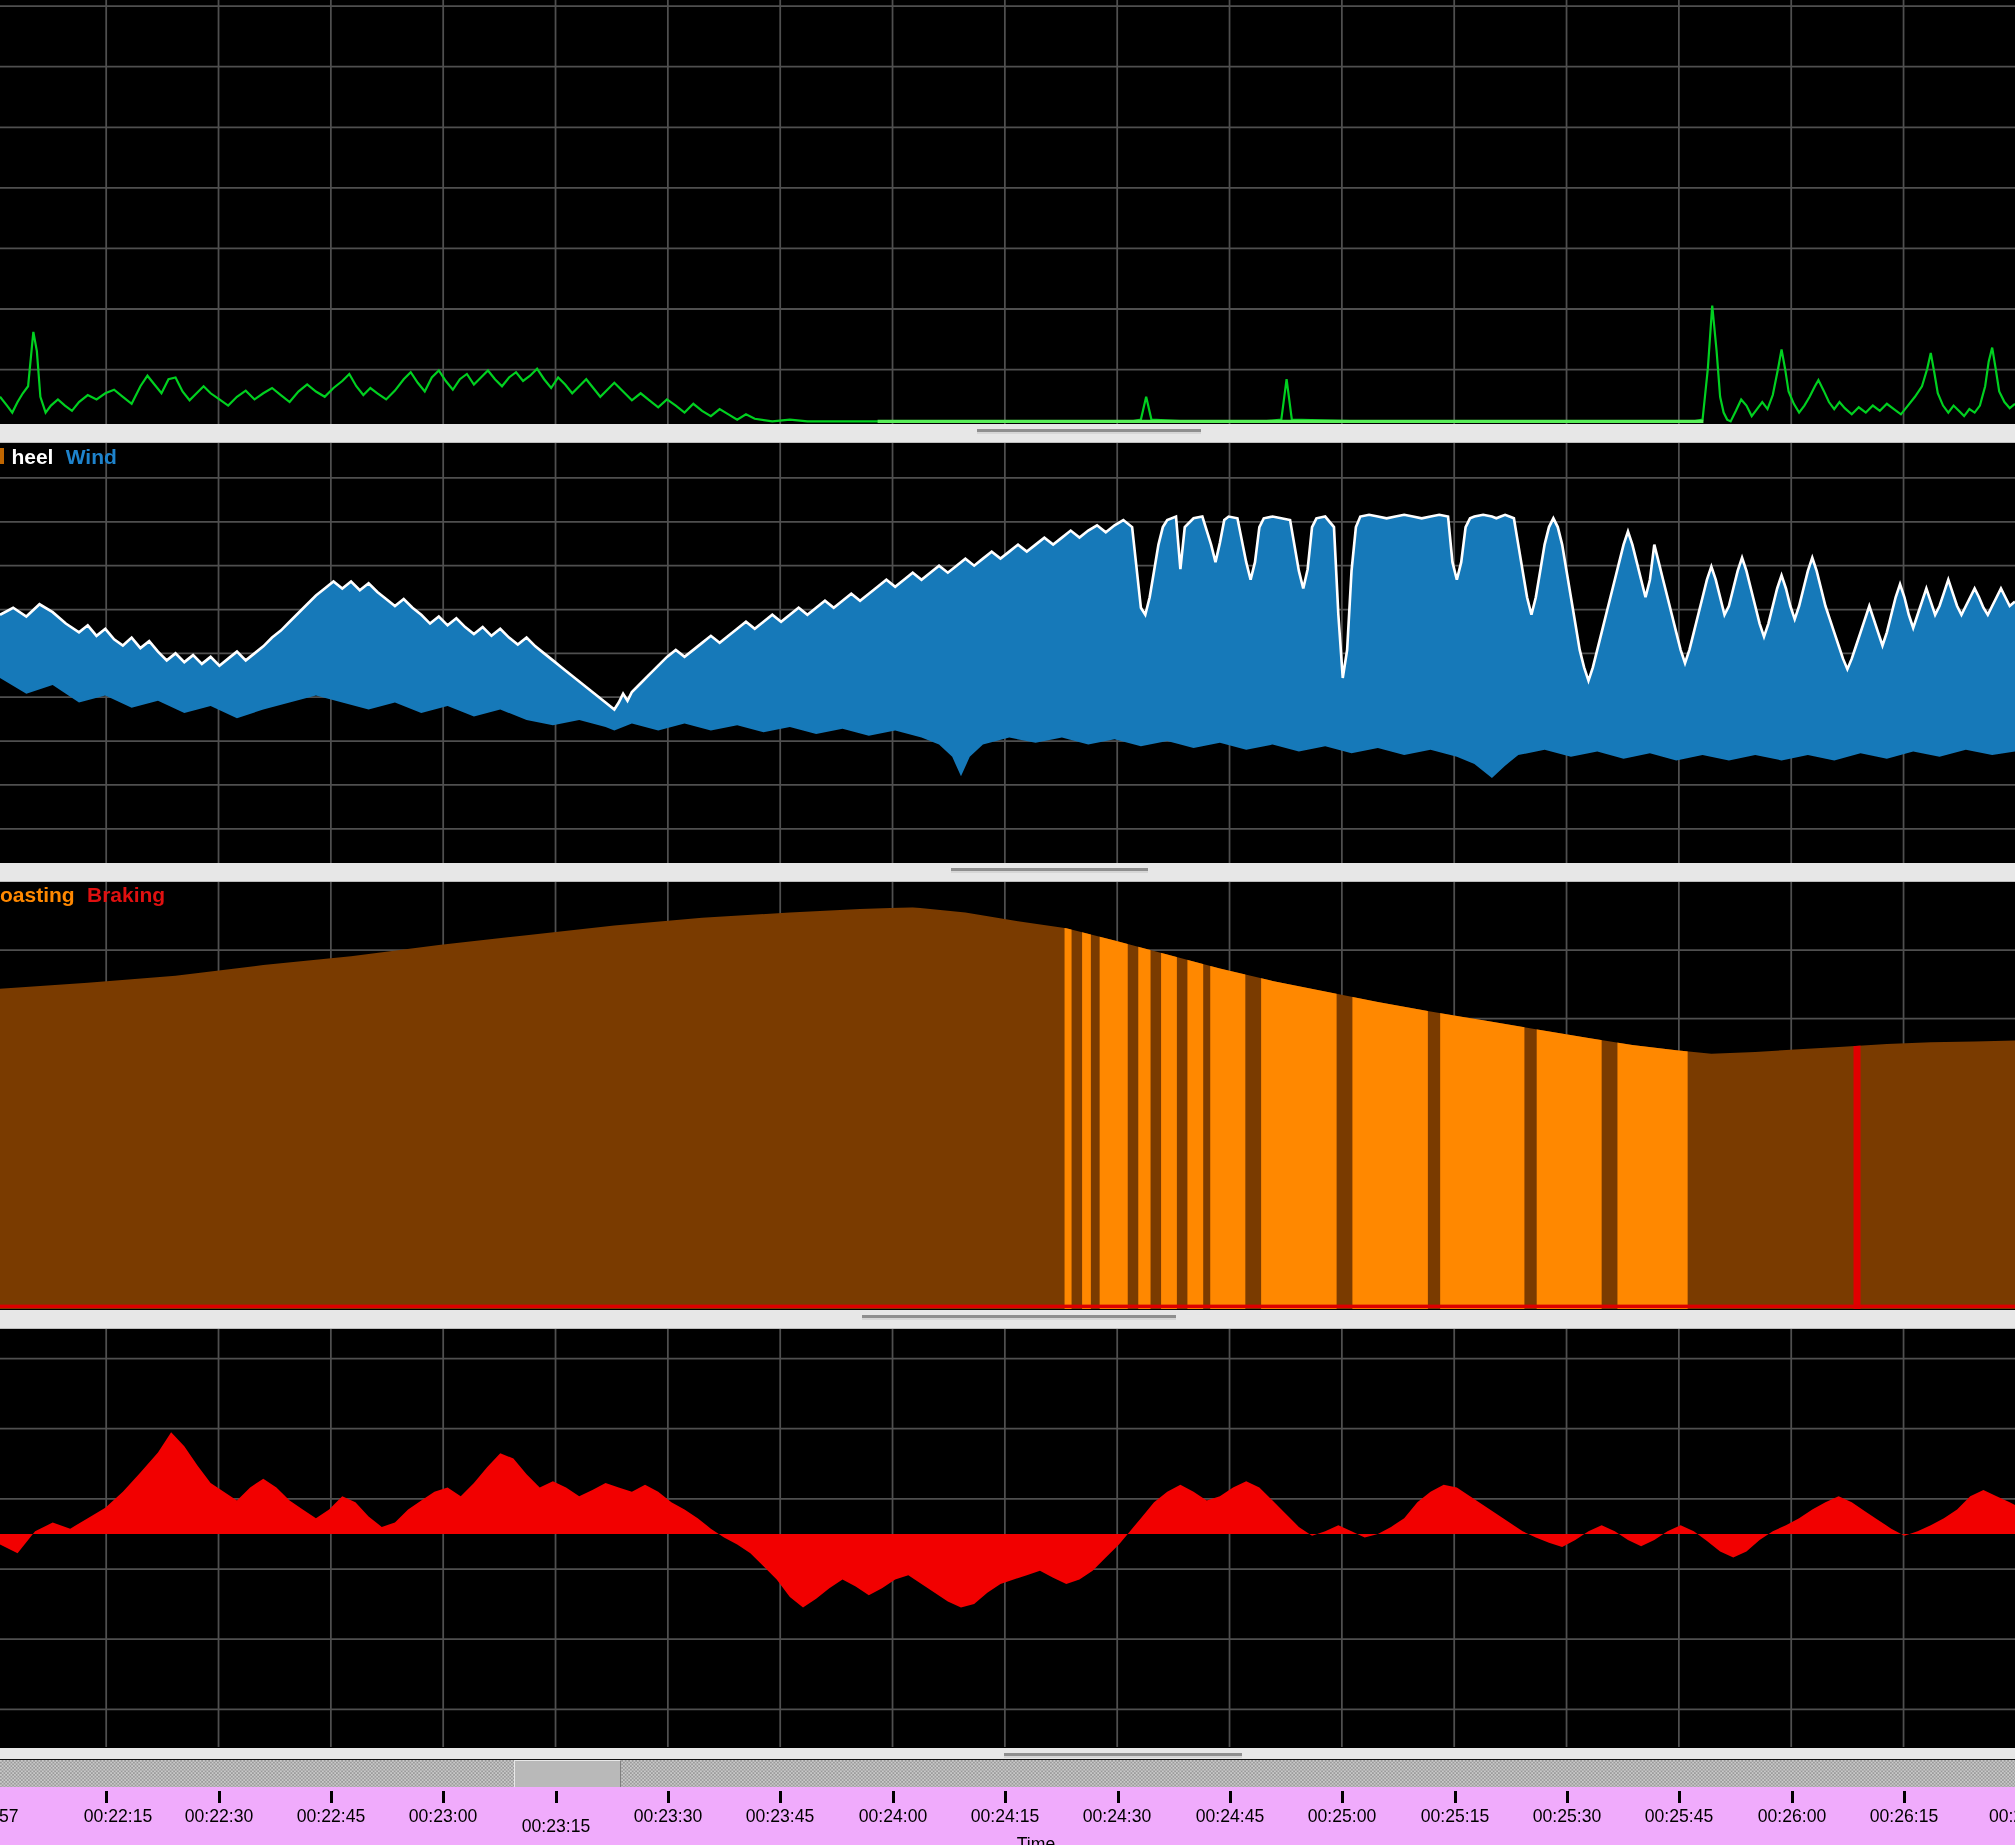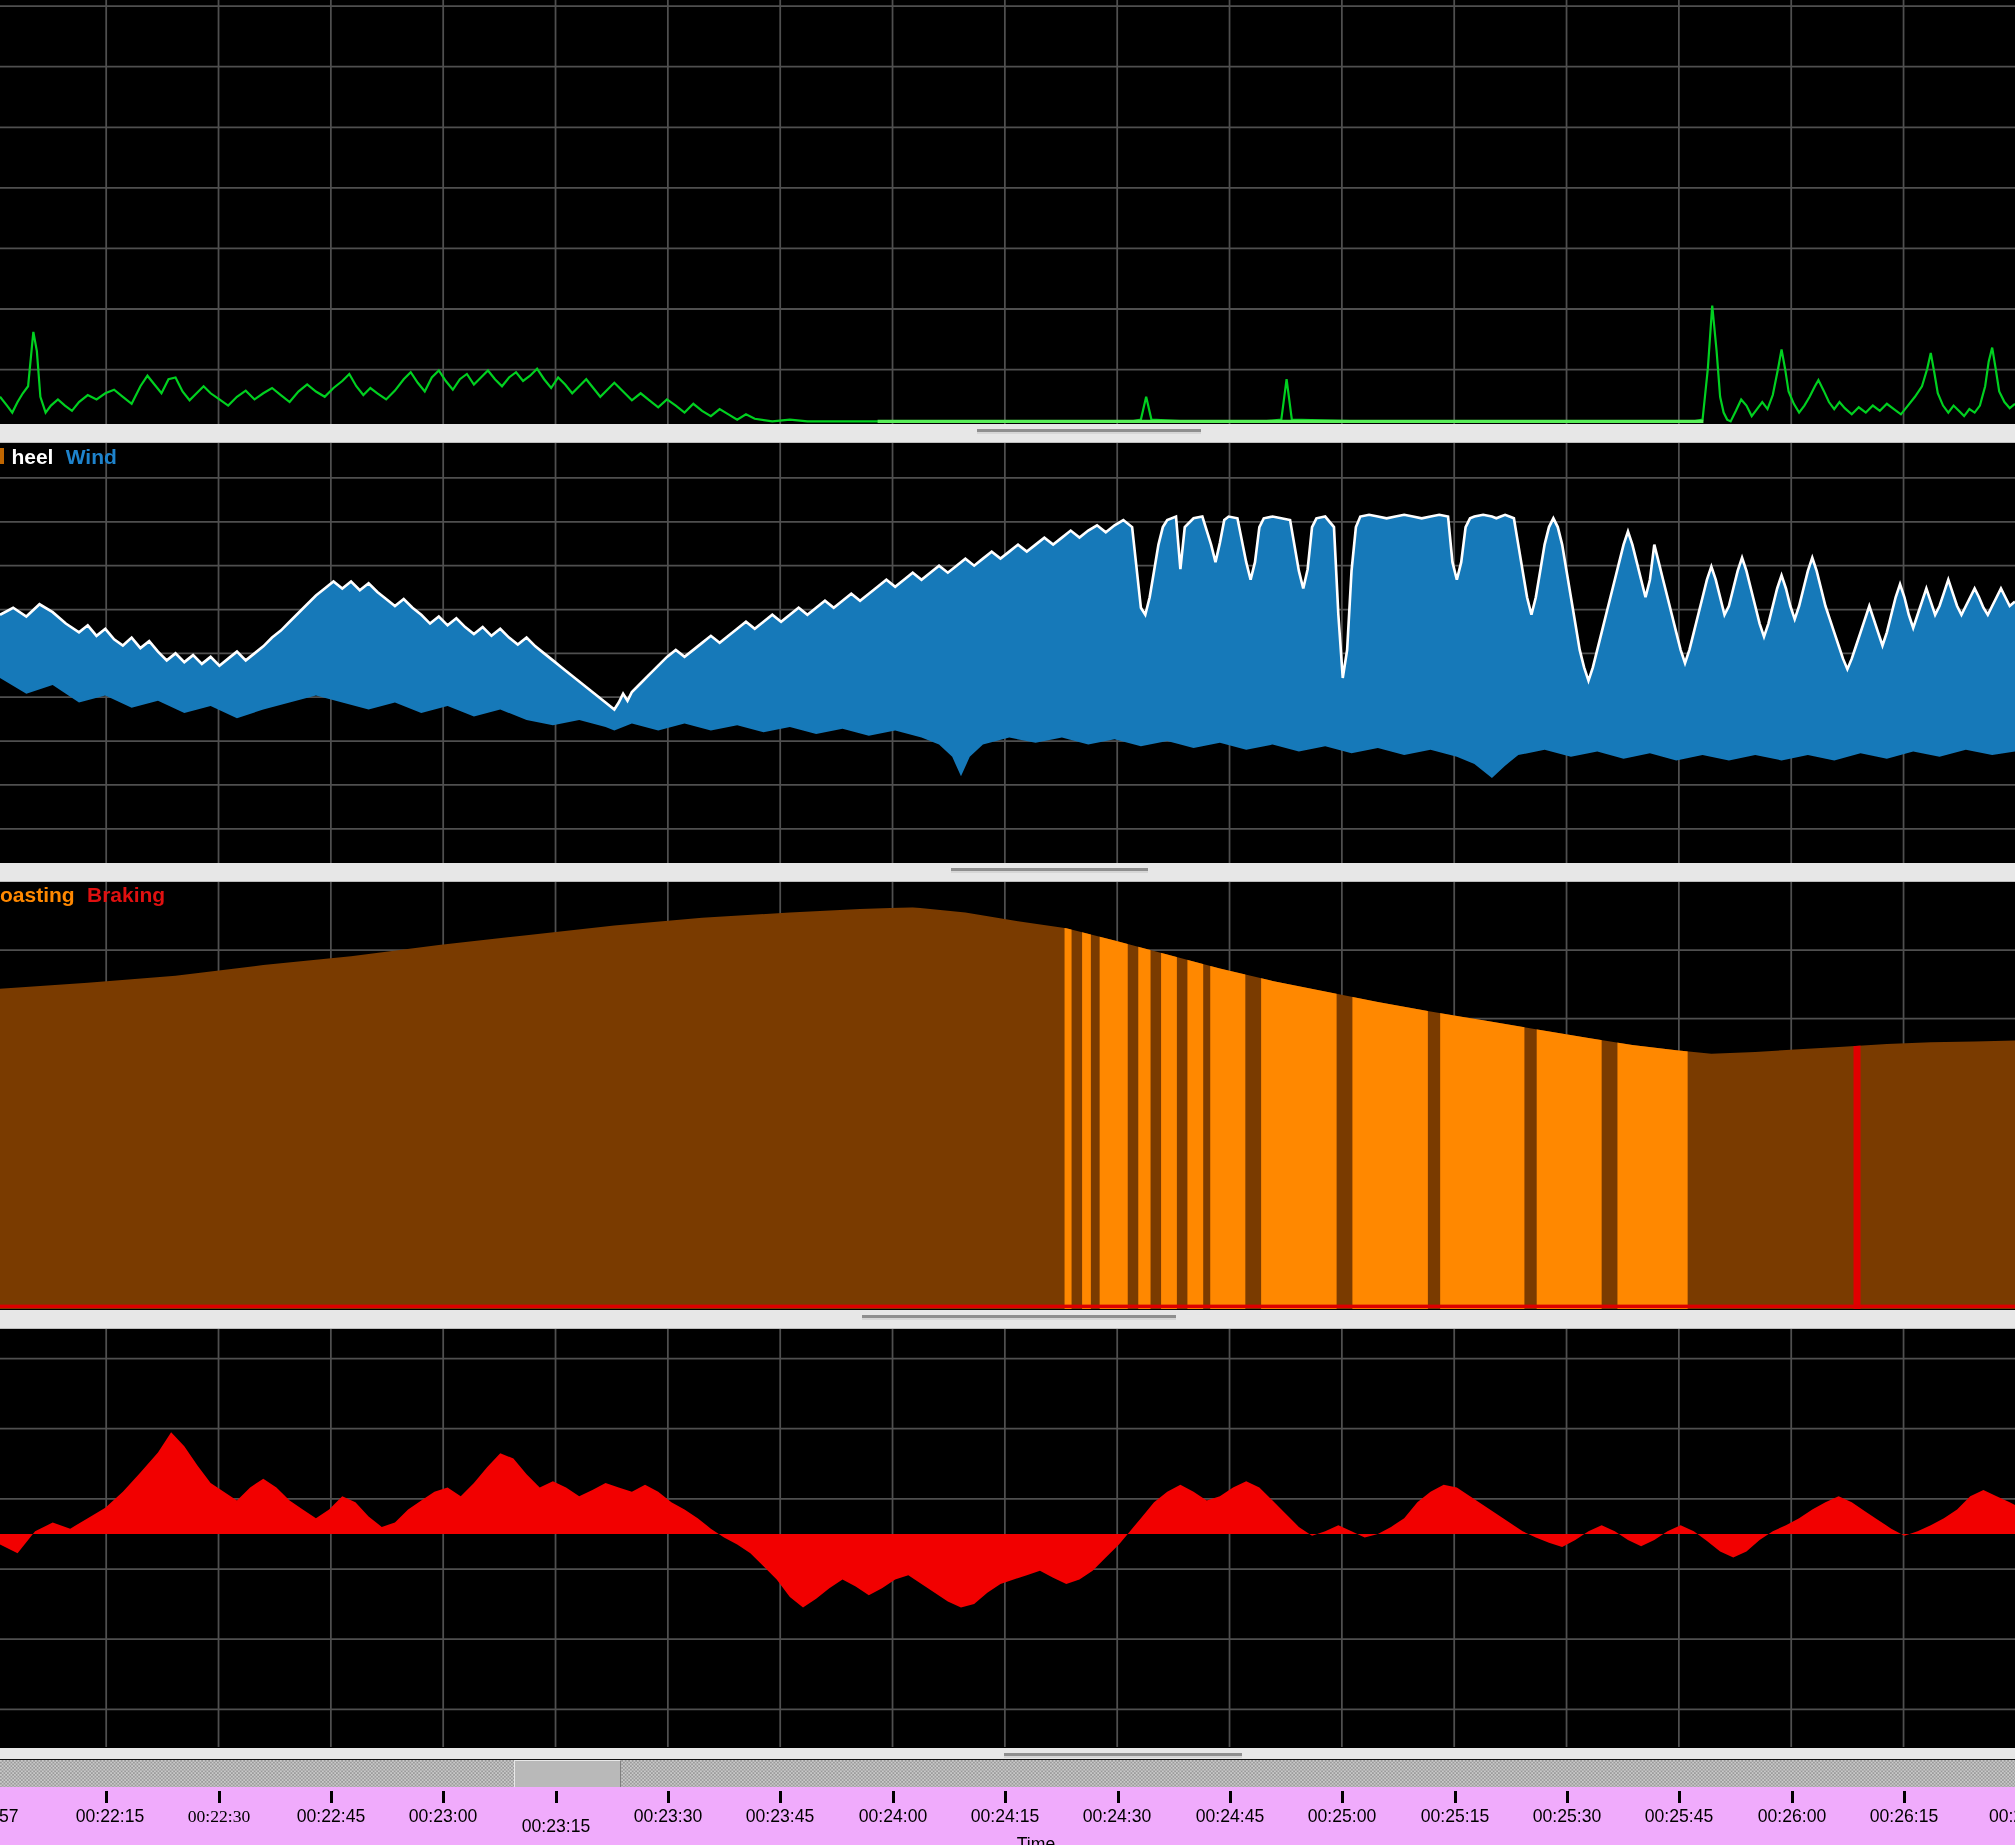--- a/index.html
+++ b/index.html
@@ -198,23 +198,23 @@
     </div>
 
   <div id="scroll-track" style="top: 1759px; height: 28px;">
     <div id="scroll-thumb" style="left: 514px; width: 107px;"></div>
   </div>
 
   <div id="axis-area" style="top: 1787px; height: 58px;">
     <div id="ticks">
         <div class="tick-label" style="left: 8.8px;">57</div>
         <div class="tick-mark" style="left: 105px;"></div>
-        <div class="tick-label" style="left: 110px;">00:22:15</div>
+        <div class="tick-label" style="left: 118px;">00:22:15</div>
         <div class="tick-mark" style="left: 218px;"></div>
-        <div class="tick-label" style="left: 219px; font-family: Liberation Serif, serif;">00:22:30</div>
+        <div class="tick-label" style="left: 219px;">00:22:30</div>
         <div class="tick-mark" style="left: 330px;"></div>
         <div class="tick-label" style="left: 331px;">00:22:45</div>
         <div class="tick-mark" style="left: 442px;"></div>
         <div class="tick-label" style="left: 443px;">00:23:00</div>
         <div class="tick-mark" style="left: 555px;"></div>
         <div class="tick-label" style="left: 556px; margin-top: 10px;">00:23:15</div>
         <div class="tick-mark" style="left: 667px;"></div>
         <div class="tick-label" style="left: 668px;">00:23:30</div>
         <div class="tick-mark" style="left: 779px;"></div>
         <div class="tick-label" style="left: 780px;">00:23:45</div>

